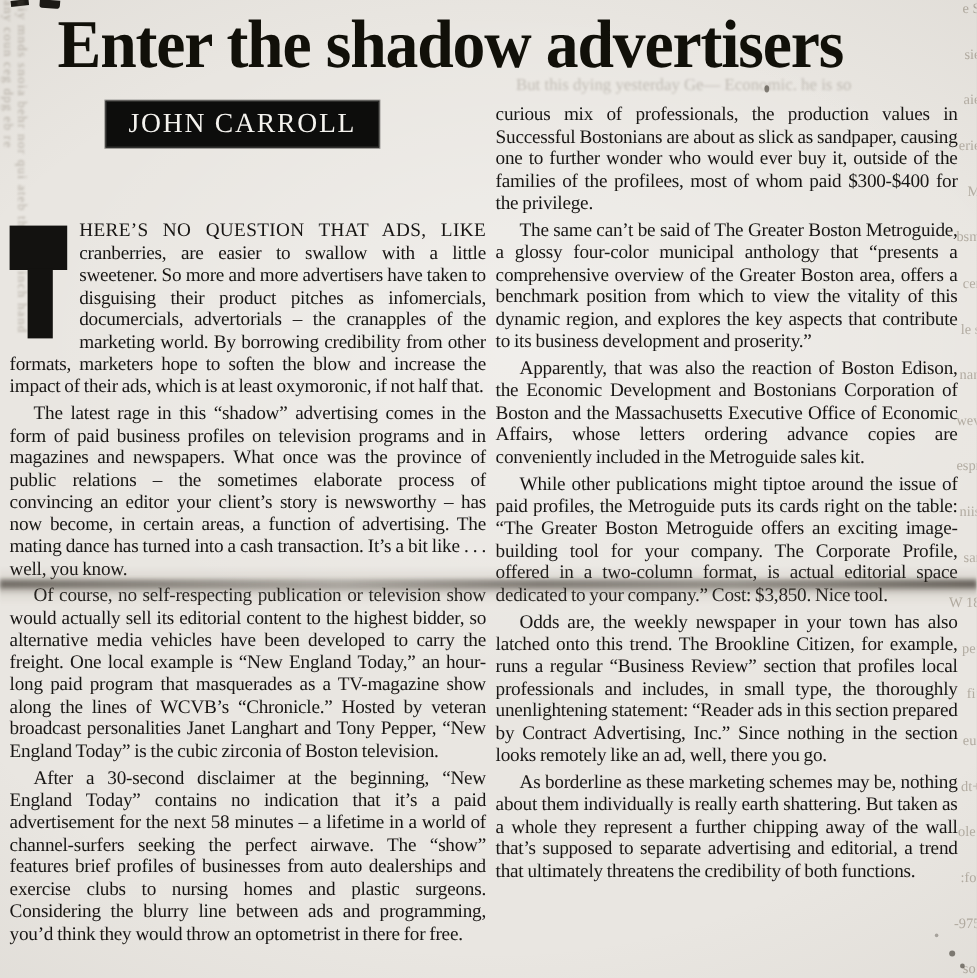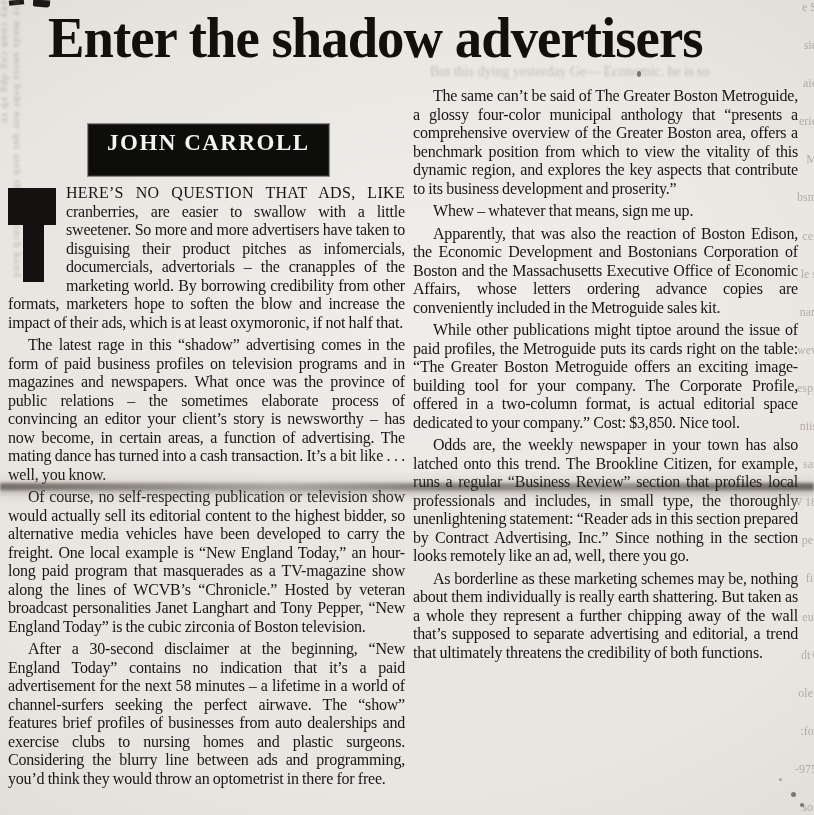--- a/index.html
+++ b/index.html
@@ -18,23 +18,23 @@
   }
   .headline{
     position:absolute; left:48px; top:0px; width:740px; white-space:nowrap;
     font-size:57px; font-weight:bold; letter-spacing:-1px; line-height:76px;
     transform:scaleX(0.96); transform-origin:0 50%;
     color:#111009;
   }
   .byline{
     position:absolute; left:88px; top:84px;
     background:var(--byline-bg); color:var(--byline-text);
-    padding:5px 18px 19px 18px;
-    font-size:23px; font-weight:bold; letter-spacing:1.5px;
-    border:1px solid #2a2a28; box-shadow:0 0 0 1px rgba(0,0,0,0.4);margin-top:40px;
+    padding:5px 18px 6px 18px;
+    font-size:23px; font-weight:normal; letter-spacing:1.5px;
+    border:1px solid #2a2a28; box-shadow:0 0 0 1px rgba(0,0,0,0.4);
   }
   .col{position:absolute; text-align:justify; font-size:16px; line-height:18.5px;
        letter-spacing:-0.2px; word-spacing:-0.5px;}
   .col-left{left:8px; top:136px; width:397px;margin-top:48px;}
   .col-right{left:413px; top:87px; width:385px;}
   .para{margin-bottom:4px;}
   .para.indent{text-indent:20px;}
   .caps{letter-spacing:0.3px;}
   .dropcap{
     float:left; width:48px; height:94px; margin:4px 10px 1px 0; position:relative;
@@ -101,22 +101,22 @@
           <span class="bar"></span>
           <span class="stem"></span>
         </span><span class="caps">HERE’S NO QUESTION THAT ADS, LIKE</span><span> cranberries, are easier to swallow with a little sweetener. So more and more advertisers have taken to disguising their product pitches as infomercials, documercials, advertorials – the cranapples of the marketing world. By borrowing credibility from other formats, marketers hope to soften the blow and increase the impact of their ads, which is at least oxymoronic, if not half that.</span>
     </p>
     <p class="para indent">The latest rage in this “shadow” advertising comes in the form of paid business profiles on television programs and in magazines and newspapers. What once was the province of public relations – the sometimes elaborate process of convincing an editor your client’s story is newsworthy – has now become, in certain areas, a function of advertising. The mating dance has turned into a cash transaction. It’s a bit like . . . well, you know.</p>
     <p class="para indent">Of course, no self-respecting publication or television show would actually sell its editorial content to the highest bidder, so alternative media vehicles have been developed to carry the freight. One local example is “New England Today,” an hour-long paid program that masquerades as a TV-magazine show along the lines of WCVB’s “Chronicle.” Hosted by veteran broadcast personalities Janet Langhart and Tony Pepper, “New England Today” is the cubic zirconia of Boston television.</p>
     <p class="para indent">After a 30-second disclaimer at the beginning, “New England Today” contains no indication that it’s a paid advertisement for the next 58 minutes – a lifetime in a world of channel-surfers seeking the perfect airwave. The “show” features brief profiles of businesses from auto dealerships and exercise clubs to nursing homes and plastic surgeons. Considering the blurry line between ads and programming, you’d think they would throw an optometrist in there for free.</p>
   </div>
 
   <div class="col col-right">
+    <p class="para">curious mix of professionals, the production values in Successful Bostonians are about as slick as sandpaper, causing one to further wonder who would ever buy it, outside of the families of the profilees, most of whom paid $300-$400 for the privilege.</p>
     <p class="para indent">The same can’t be said of The Greater Boston Metroguide, a glossy four-color municipal anthology that “presents a comprehensive overview of the Greater Boston area, offers a benchmark position from which to view the vitality of this dynamic region, and explores the key aspects that contribute to its business development and proserity.”</p>
-    <p class="para indent">Whew – whatever that means, sign me up.</p>
     <p class="para indent">Apparently, that was also the reaction of Boston Edison, the Economic Development and Bostonians Corporation of Boston and the Massachusetts Executive Office of Economic Affairs, whose letters ordering advance copies are conveniently included in the Metroguide sales kit.</p>
     <p class="para indent">While other publications might tiptoe around the issue of paid profiles, the Metroguide puts its cards right on the table: “The Greater Boston Metroguide offers an exciting image-building tool for your company. The Corporate Profile, offered in a two-column format, is actual editorial space dedicated to your company.” Cost: $3,850. Nice tool.</p>
     <p class="para indent">Odds are, the weekly newspaper in your town has also latched onto this trend. The Brookline Citizen, for example, runs a regular “Business Review” section that profiles local professionals and includes, in small type, the thoroughly unenlightening statement: “Reader ads in this section prepared by Contract Advertising, Inc.” Since nothing in the section looks remotely like an ad, well, there you go.</p>
     <p class="para indent">As borderline as these marketing schemes may be, nothing about them individually is really earth shattering. But taken as a whole they represent a further chipping away of the wall that’s supposed to separate advertising and editorial, a trend that ultimately threatens the credibility of both functions.</p>
   </div>
 
   <div class="crease"></div>
   <div class="crease-dark"></div>
 
   <div class="edge-right">

